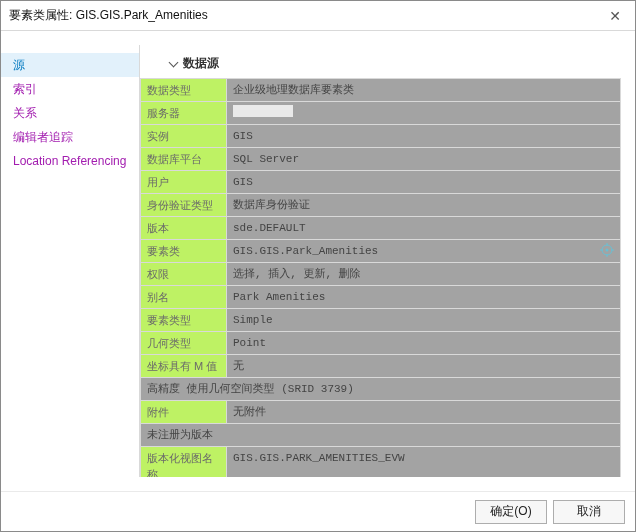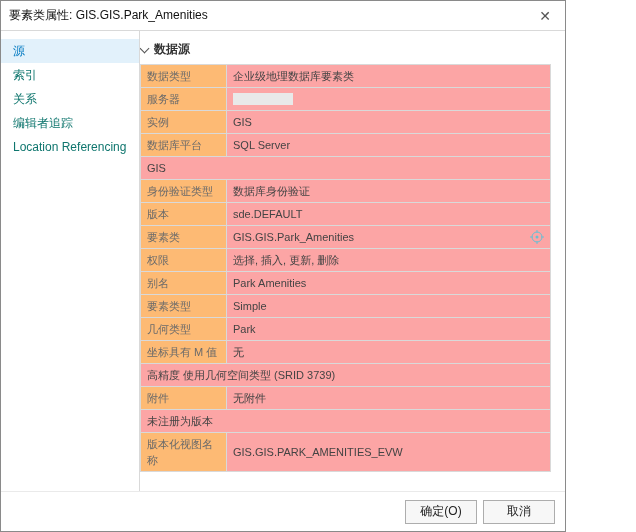--- a/index.html
+++ b/index.html
@@ -6,26 +6,27 @@
   body {
     font-family: "Microsoft YaHei", "Segoe UI", Tahoma, sans-serif;
     font-size: 12px;
     color: #333;
     background: #fff;
     width: 636px;
     height: 532px;
     overflow: hidden;
   }
   .window {
-    width: 566px;
+    width: 636px;
     height: 532px;
     border: 1px solid #8a8a8a;
     background: #fff;
     display: flex;
     flex-direction: column;
+    gap: 14px;
   }
   .titlebar {
     height: 30px;
     display: flex;
     align-items: center;
     border-bottom: 1px solid #d9d9d9;
     padding-left: 8px;
   }
   .titlebar .title {
     flex: 1;
@@ -46,41 +47,42 @@
     display: flex;
     overflow: hidden;
   }
   .sidebar {
     width: 138px;
     padding: 8px 0;
     overflow-y: auto;
   }
   .sidebar-item {
     padding: 3px 12px;
-    color: #0f766e;
+    color: #a21caf;
     cursor: default;
     font-size: 12px;
     line-height: 18px;
   }
   .sidebar-item.active {
     background: #e2f1fb;
     color: #0079c1;
   }
   .content {
     flex: 1;
     padding: 8px 14px 8px 0;
     overflow-y: auto;
     display: flex;
     flex-direction: column;
   }
   .section-header {
     display: flex;
     align-items: center;
     gap: 4px;
     padding: 2px 0 6px 0;
+    margin-left: 29px;
   }
   .section-header .chev {
     width: 10px;
     height: 10px;
     display: inline-block;
     position: relative;
   }
   .section-header .chev::before {
     content: "";
     position: absolute;
@@ -107,33 +109,33 @@
     min-height: 22px;
   }
   .prop-key {
     width: 86px;
     min-width: 86px;
     padding: 3px 6px;
     color: #6a6a6a;
     border-right: 1px solid #d9d9d9;
     font-size: 11px;
     line-height: 16px;
-    background: #fdba74;
+    background: #bef264;
     word-break: break-all;
   }
   .prop-val {
     flex: 1;
     padding: 3px 6px;
     color: #444;
     font-size: 11px;
     line-height: 16px;
-    background: #fca5a5;
+    background: #a3a3a3;
     word-break: break-all;
     display: flex;
-    align-items: center;
+    font-family: Liberation Mono, monospace;
   }
   .prop-val .mask {
     display: inline-block;
     width: 60px;
     height: 12px;
     background: #e9e9e9;
   }
   .prop-val .spacer { flex: 1; }
   .target-icon {
     width: 14px;
@@ -212,20 +214,21 @@
               <span>GIS</span>
             </div>
           </div>
           <div class="prop-row">
             <div class="prop-key">数据库平台</div>
             <div class="prop-val">
               <span>SQL Server</span>
             </div>
           </div>
           <div class="prop-row">
+            <div class="prop-key">用户</div>
             <div class="prop-val">
               <span>GIS</span>
             </div>
           </div>
           <div class="prop-row">
             <div class="prop-key">身份验证类型</div>
             <div class="prop-val">
               <span>数据库身份验证</span>
             </div>
           </div>
@@ -266,21 +269,21 @@
           </div>
           <div class="prop-row">
             <div class="prop-key">要素类型</div>
             <div class="prop-val">
               <span>Simple</span>
             </div>
           </div>
           <div class="prop-row">
             <div class="prop-key">几何类型</div>
             <div class="prop-val">
-              <span>Park</span>
+              <span>Point</span>
             </div>
           </div>
           <div class="prop-row">
             <div class="prop-key">坐标具有 M 值</div>
             <div class="prop-val">
               <span>无</span>
             </div>
           </div>
           <div class="prop-row">
             <div class="prop-val">

